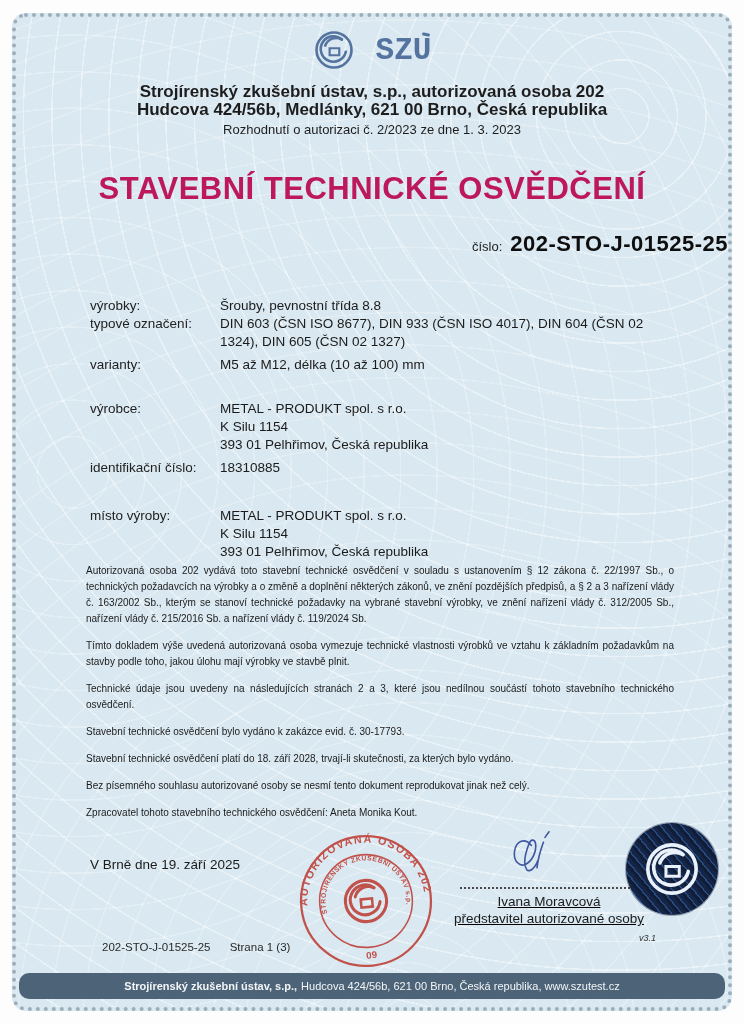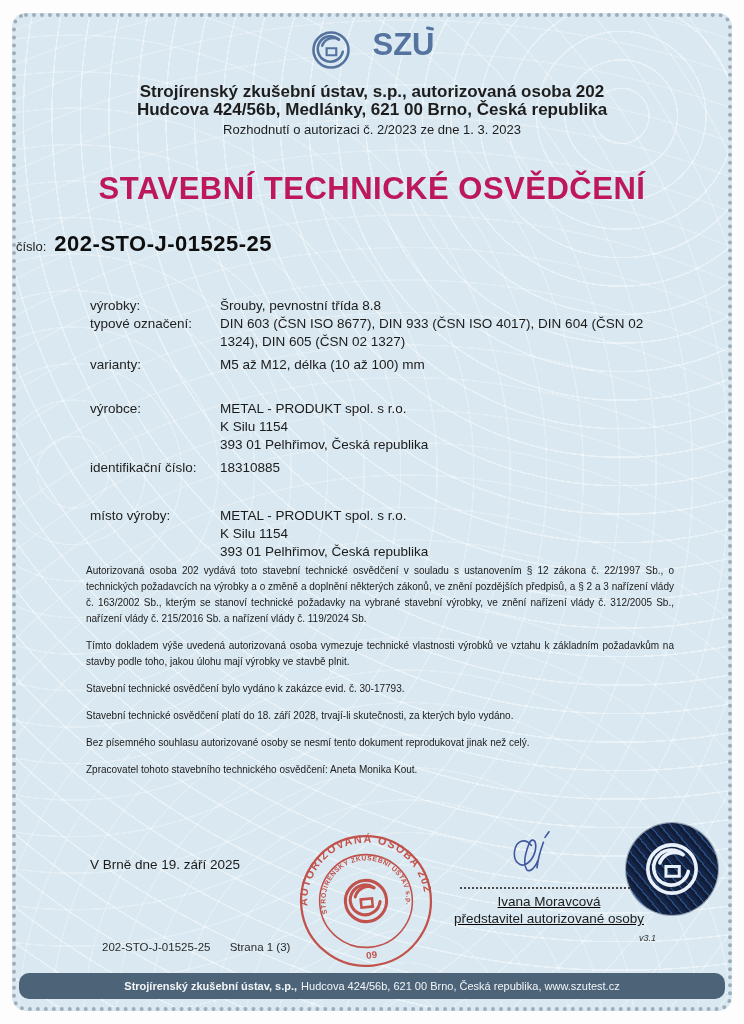--- a/index.html
+++ b/index.html
@@ -13,29 +13,29 @@
     border:4px dotted #9daebb;border-radius:14px;
   }
   
   .paper::before{
     content:"";position:absolute;inset:0;border-radius:10px;pointer-events:none;
     background:
       repeating-radial-gradient(circle at 85% 10%, rgba(255,255,255,0) 0 27px, rgba(255,255,255,.42) 27px 28.5px),
       repeating-radial-gradient(circle at 8% 46%, rgba(255,255,255,0) 0 35px, rgba(255,255,255,.30) 35px 36.5px),
       repeating-radial-gradient(circle at 55% 102%, rgba(255,255,255,0) 0 31px, rgba(255,255,255,.26) 31px 32.5px);
   }
-  .logo-row{position:absolute;top:12px;left:0;right:0;display:flex;justify-content:center;gap:21px;}
+  .logo-row{position:absolute;top:12px;left:0;right:0;display:flex;justify-content:center;align-items:center;gap:21px;font-family:Liberation Mono, monospace;}
   .logo-mark{width:42px;height:42px;color:#54739f;}
   .logo-word{font-size:31px;font-weight:800;color:#54739f;line-height:1;position:relative;letter-spacing:0;}
   .logo-accent{position:absolute;top:-2px;right:1px;width:8px;height:3px;background:#54739f;transform:rotate(12deg);border-radius:2px;}
   .header-text{position:absolute;top:66px;left:0;right:0;text-align:center;color:#1d1d1d;}
   .header-line1,.header-line2{font-size:17px;font-weight:bold;line-height:17.5px;}
   .header-line3{font-size:13px;margin-top:4px;}
   .title{position:absolute;top:154px;left:0;right:0;text-align:center;font-size:31px;font-weight:bold;color:#be185d;letter-spacing:.5px;}
-  .cislo{position:absolute;top:214px;left:0;right:0;text-align:left;}
+  .cislo{position:absolute;top:214px;left:0;right:0;text-align:right;}
   .cislo-label{font-size:13px;color:#222;margin-right:8px;}
   .cislo-value{font-size:22px;font-weight:bold;color:#0e0e0e;letter-spacing:.5px;}
   .fields{position:absolute;top:280px;left:74px;right:54px;}
   .field-row{display:flex;}
   .field-label{flex:0 0 130px;font-size:13.5px;color:#222;line-height:18px;}
   .field-value{font-size:13.5px;color:#1b1b1b;line-height:18px;white-space:pre-line;}
   .mt-sm{margin-top:5px;}
   .mt-lg{margin-top:26px;}
   .mt-xl{margin-top:30px;}
   .paras{position:absolute;top:546px;left:70px;right:54px;}
@@ -122,20 +122,21 @@
       <div class="field-label">místo výroby:</div>
       <div class="field-value">METAL - PRODUKT spol. s r.o.
 K Silu 1154
 393 01 Pelhřimov, Česká republika</div>
     </div>
   </div>
 
   <div class="paras">
     <p class="para">Autorizovaná osoba 202 vydává toto stavební technické osvědčení v souladu s ustanovením § 12 zákona č. 22/1997 Sb., o technických požadavcích na výrobky a o změně a doplnění některých zákonů, ve znění pozdějších předpisů, a § 2 a 3 nařízení vlády č. 163/2002 Sb., kterým se stanoví technické požadavky na vybrané stavební výrobky, ve znění nařízení vlády č. 312/2005 Sb., nařízení vlády č. 215/2016 Sb. a nařízení vlády č. 119/2024 Sb.</p>
     <p class="para">Tímto dokladem výše uvedená autorizovaná osoba vymezuje technické vlastnosti výrobků ve vztahu k základním požadavkům na stavby podle toho, jakou úlohu mají výrobky ve stavbě plnit.</p>
+    <p class="para">Technické údaje jsou uvedeny na následujících stranách 2 a 3, které jsou nedílnou součástí tohoto stavebního technického osvědčení.</p>
     <p class="para">Stavební technické osvědčení bylo vydáno k zakázce evid. č. 30-17793.</p>
     <p class="para">Stavební technické osvědčení platí do 18. září 2028, trvají-li skutečnosti, za kterých bylo vydáno.</p>
     <p class="para">Bez písemného souhlasu autorizované osoby se nesmí tento dokument reprodukovat jinak než celý.</p>
     <p class="para">Zpracovatel tohoto stavebního technického osvědčení: Aneta Monika Kout.</p>
   </div>
 
   <div class="date-line">V Brně dne 19. září 2025</div>
 
   <div class="sig-block">
     <svg class="sig-squiggle" width="120" height="56" viewBox="0 0 120 70">

